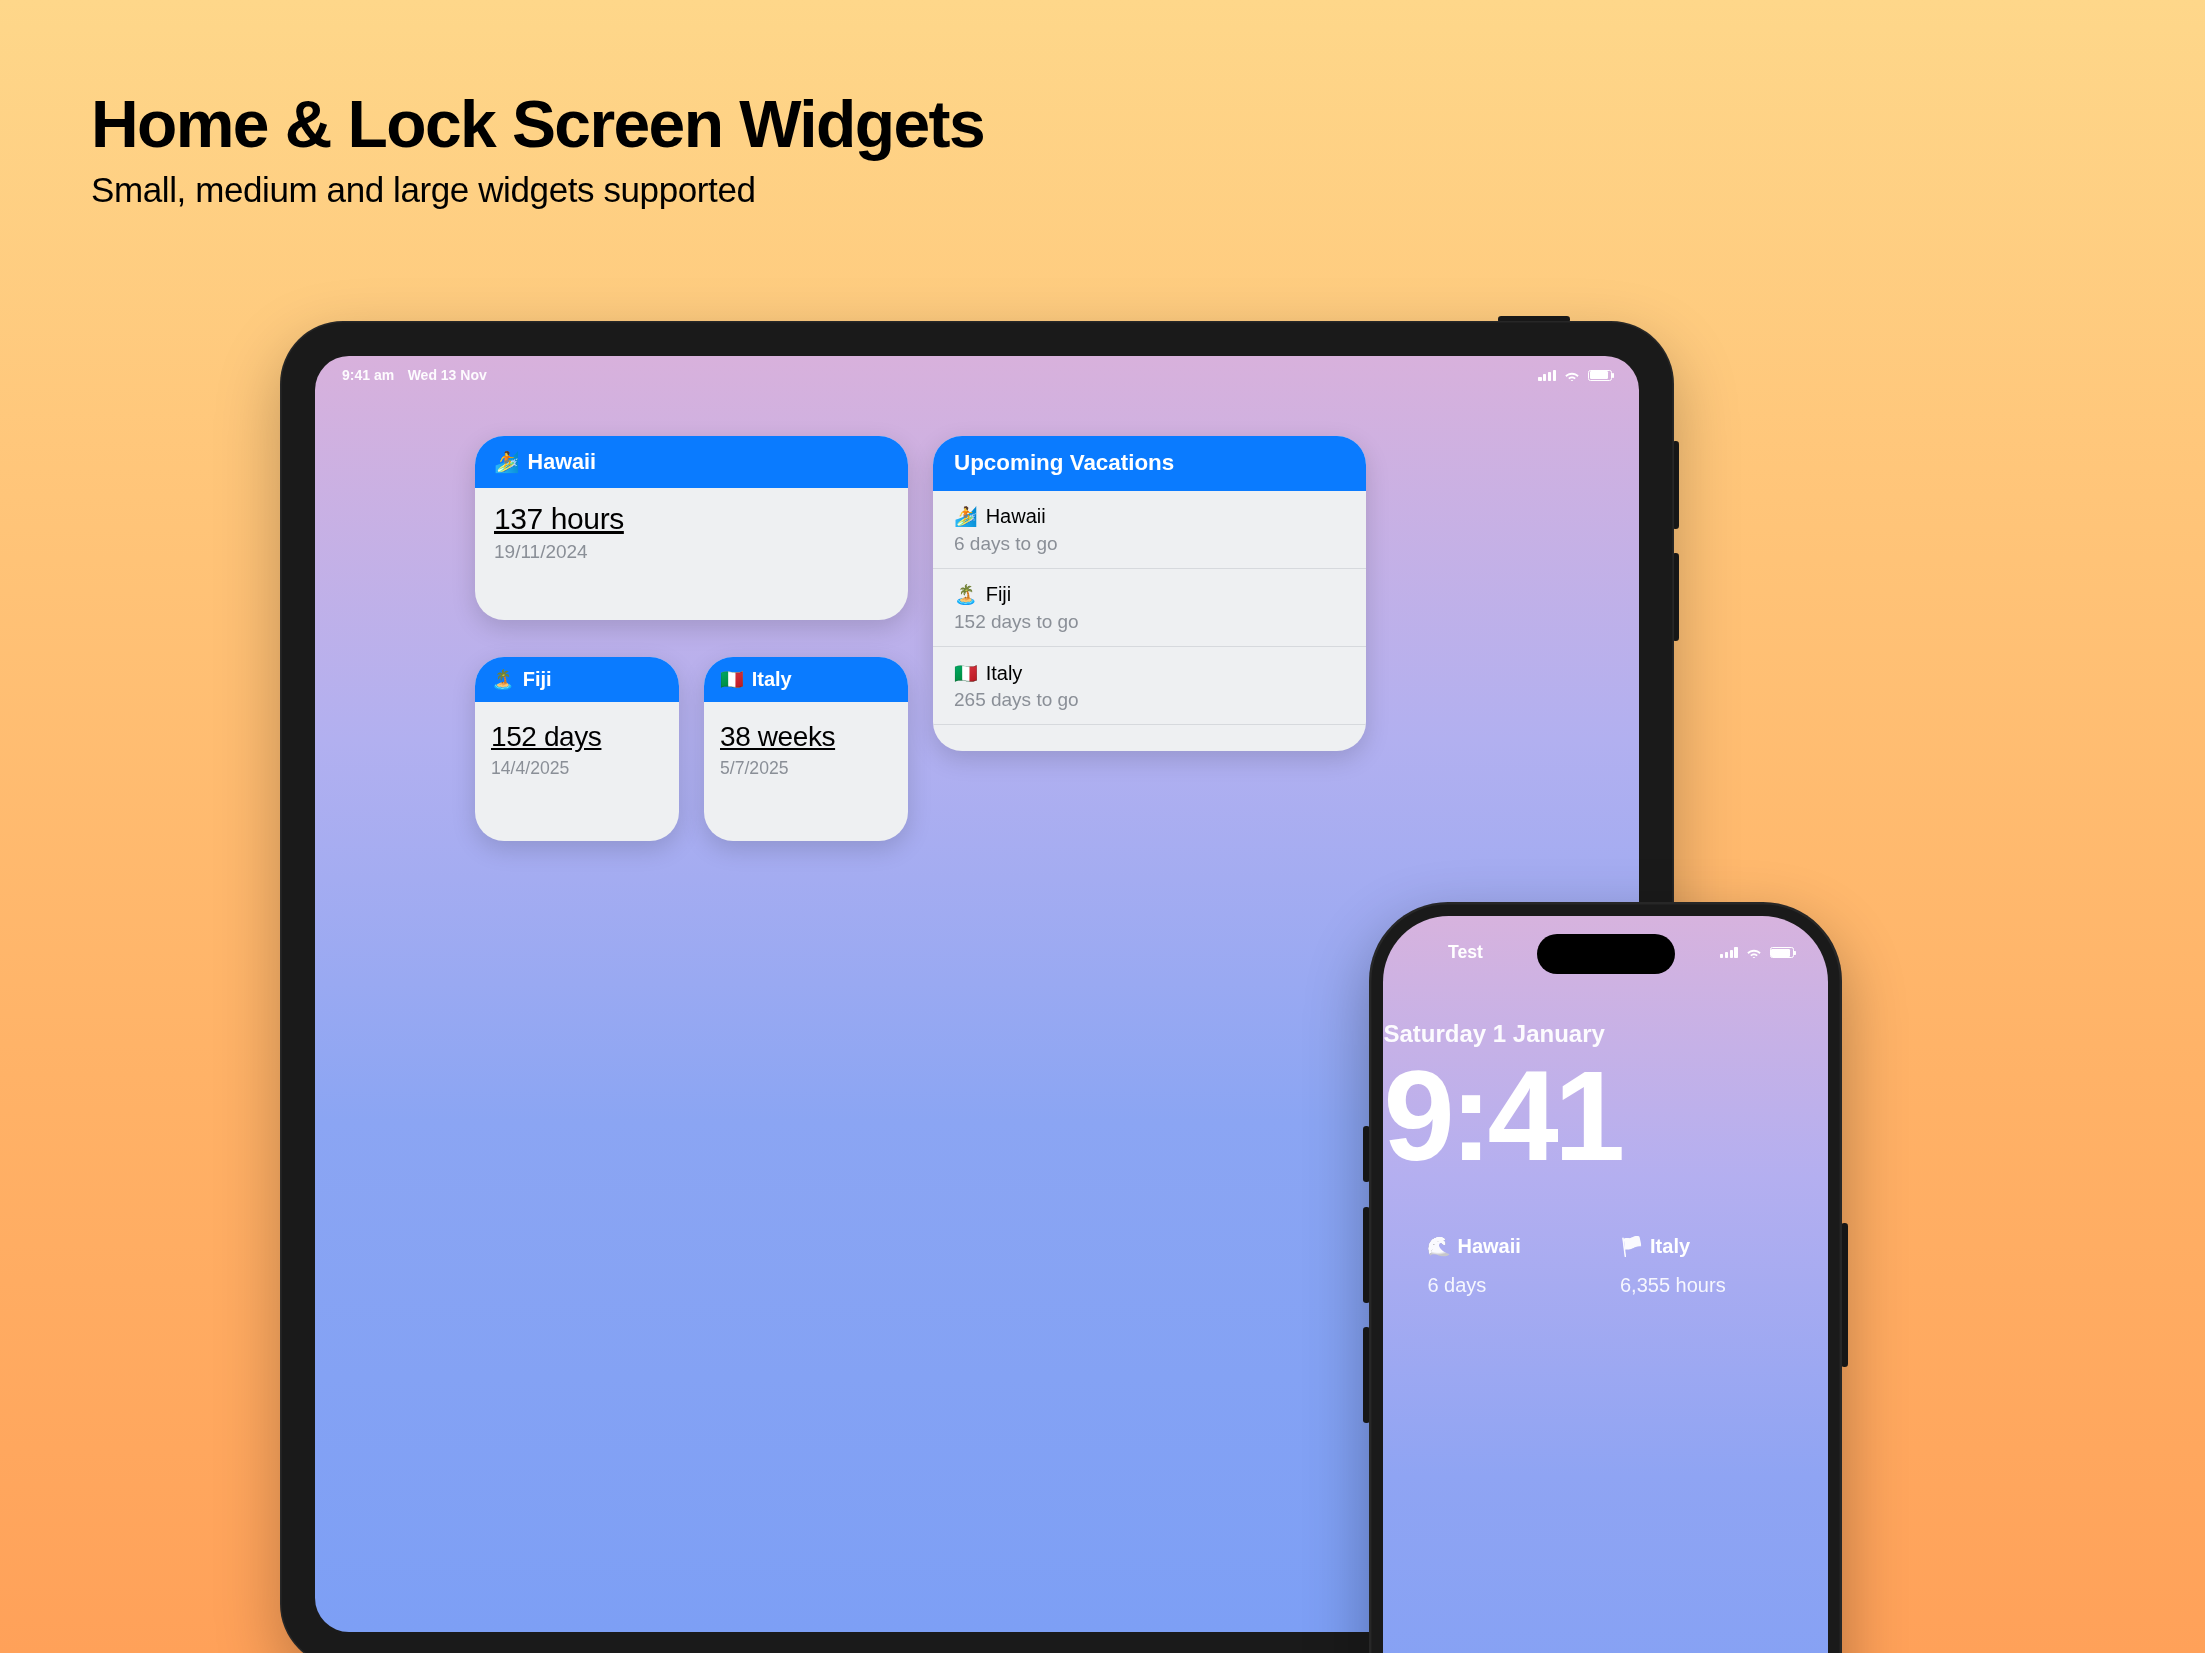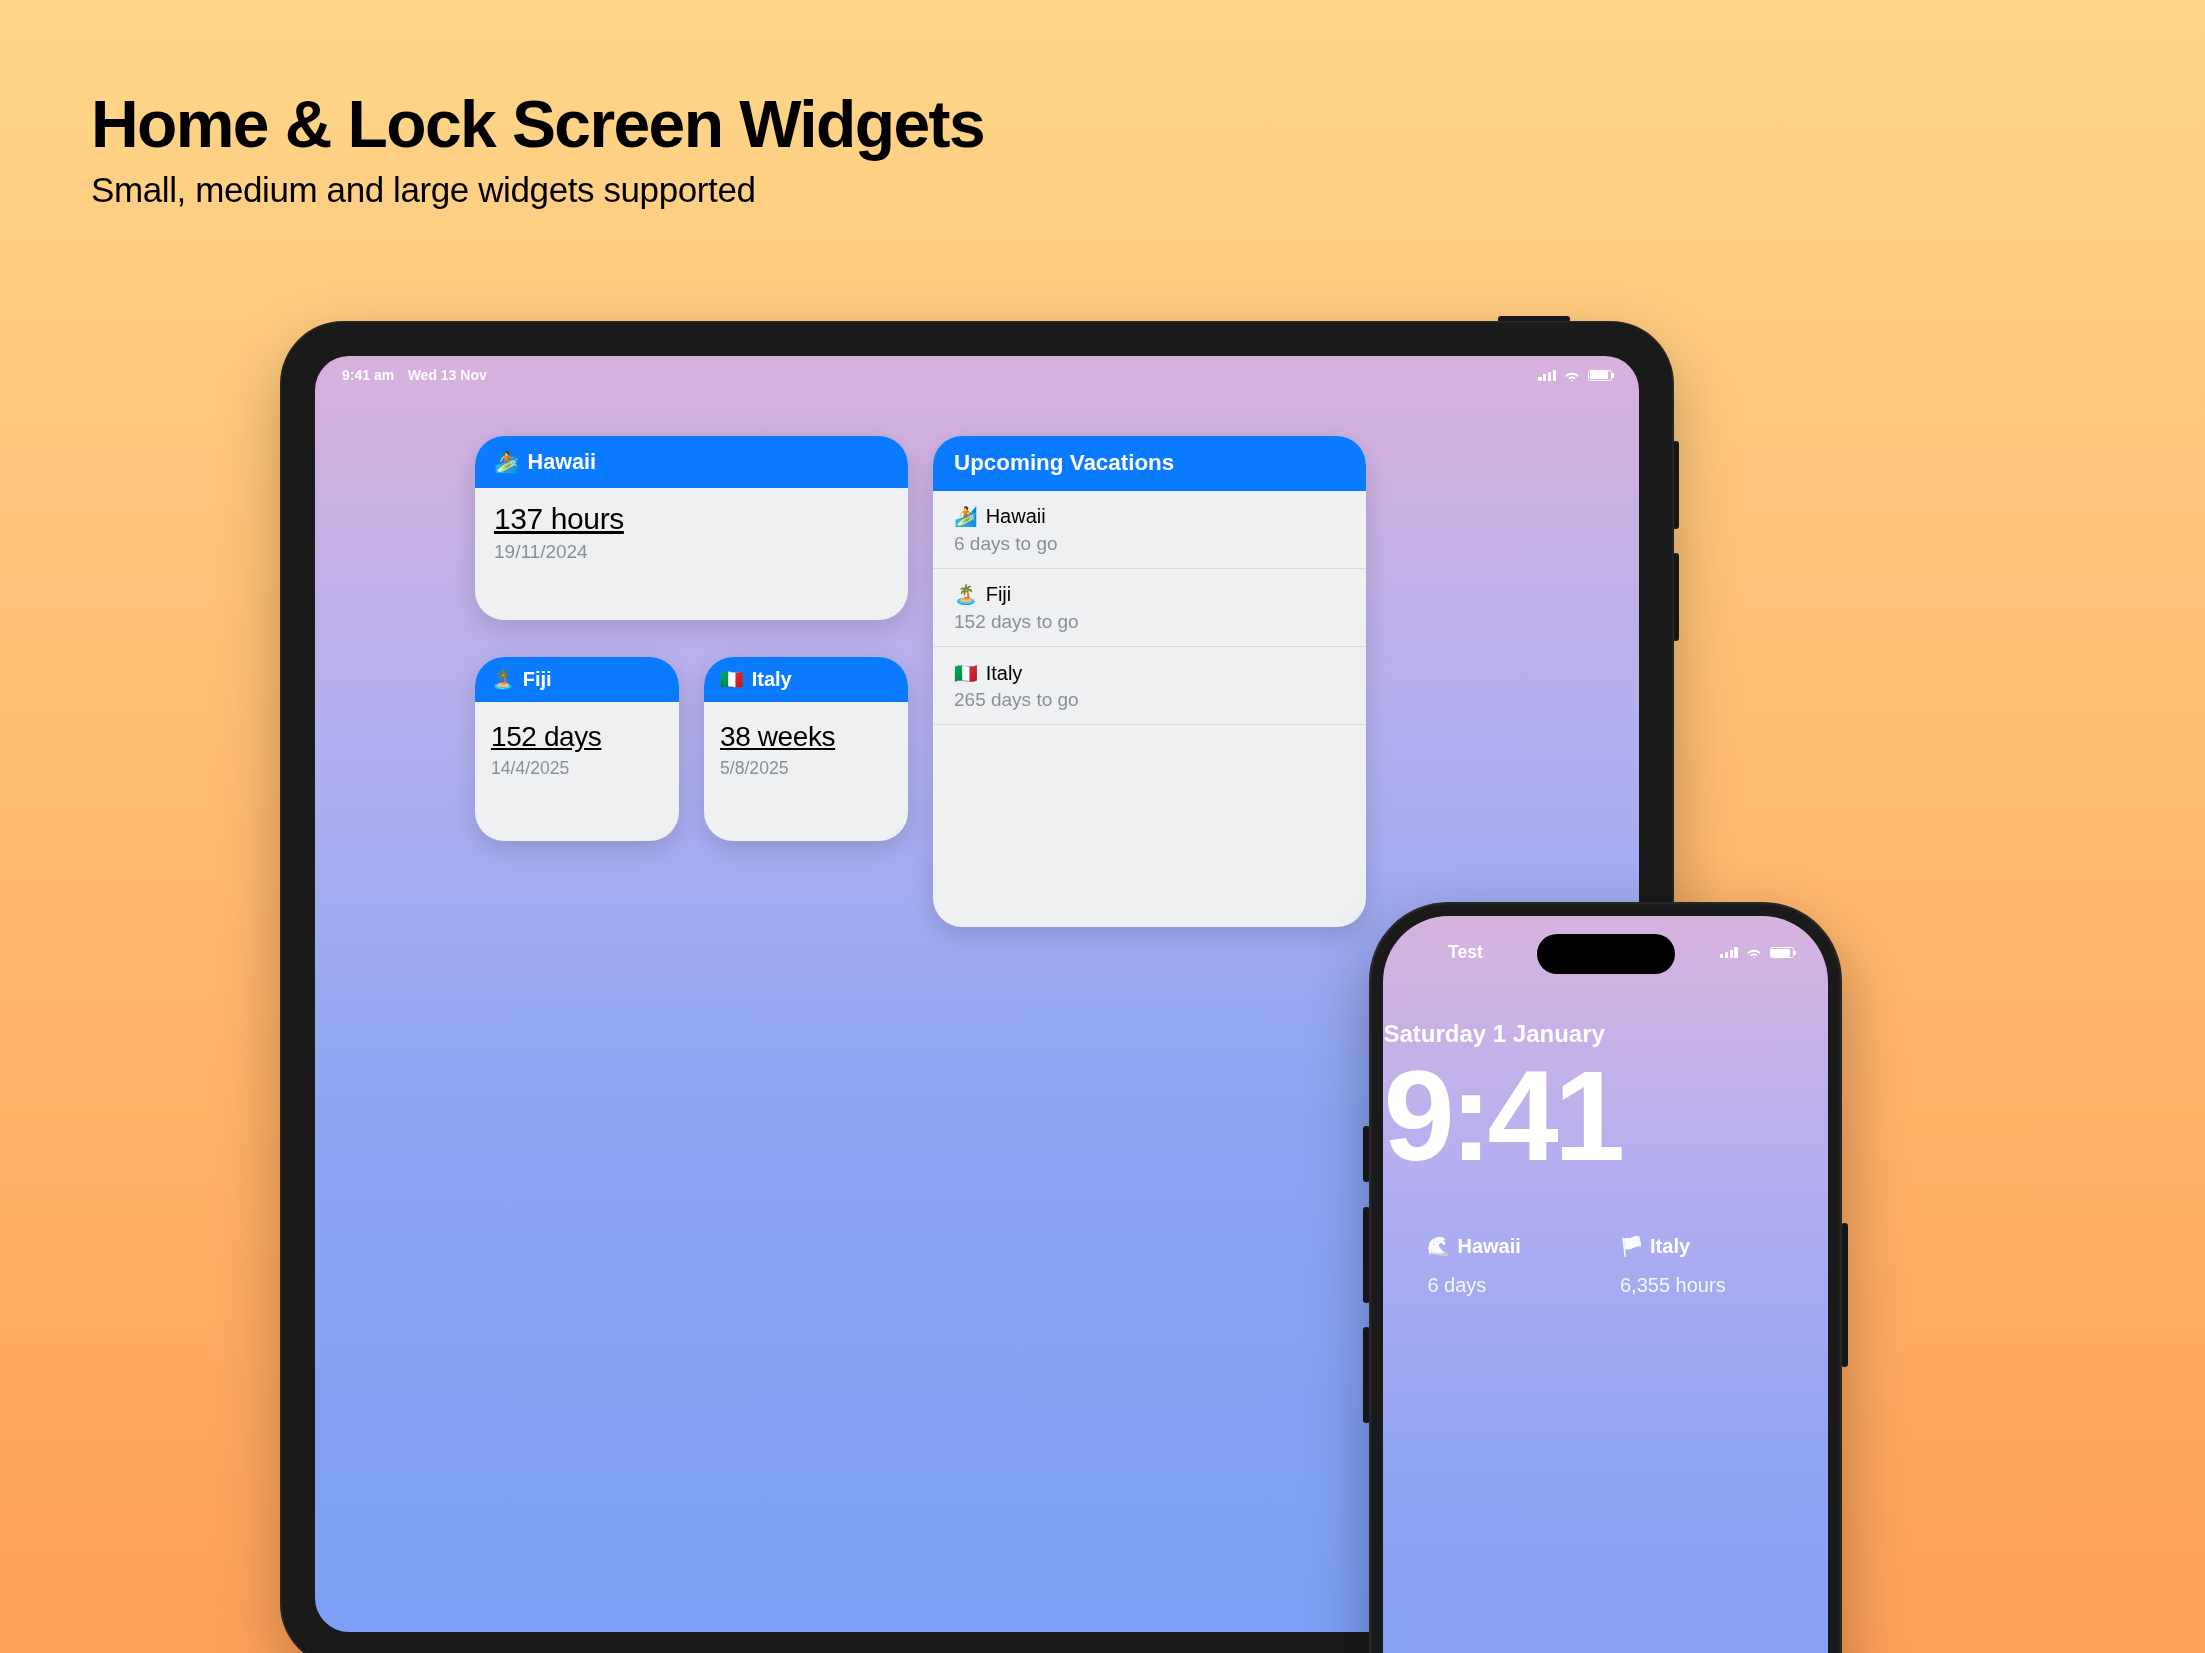--- a/index.html
+++ b/index.html
@@ -127,21 +127,21 @@
   }
 
   .w-hawaii { top: 0; left: 0; width: 433px; height: 184px; }
   .w-fiji   { top: 221px; left: 0;   width: 204px; height: 184px; }
   .w-italy  { top: 221px; left: 229px; width: 204px; height: 184px; }
   .w-fiji .hdr, .w-italy .hdr { font-size: 20px; padding: 11.2px 16px; }
   .w-fiji .body, .w-italy .body { padding: 19px 16px 17.6px 16px; }
   .w-fiji .big, .w-italy .big { font-size: 28px; }
   .w-fiji .date, .w-italy .date { font-size: 17.6px; }
 
-  .w-list { top: 0; left: 458px; width: 433px; height: 491px; }
+  .w-list { top: 0; left: 458px; width: 433px; height: 315px; }
   .w-list .hdr { font-size: 22.4px; padding: 14.4px 21px; }
   .w-list .body { padding: 0; }
   .trip-row {
     padding: 14.4px 21px 13px 21px;
     border-bottom: 0.8px solid #d6d9dd;
   }
   .trip-row .name {
     font-size: 20px;
     color: #000;
     display: flex;
@@ -312,21 +312,21 @@
             </div>
           </div>
 
           <div class="widget w-italy">
             <div class="hdr">
               <span class="emoji">🇮🇹</span>
               <span>Italy</span>
             </div>
             <div class="body">
               <div class="big">38 weeks</div>
-              <div class="date">5/8/2025</div>
+              <div class="date">5/7/2025</div>
             </div>
           </div>
 
           <div class="widget w-list">
             <div class="hdr">
               <span>Upcoming Vacations</span>
             </div>
             <div class="body">
               <div class="trip-row">
                 <div class="name">

